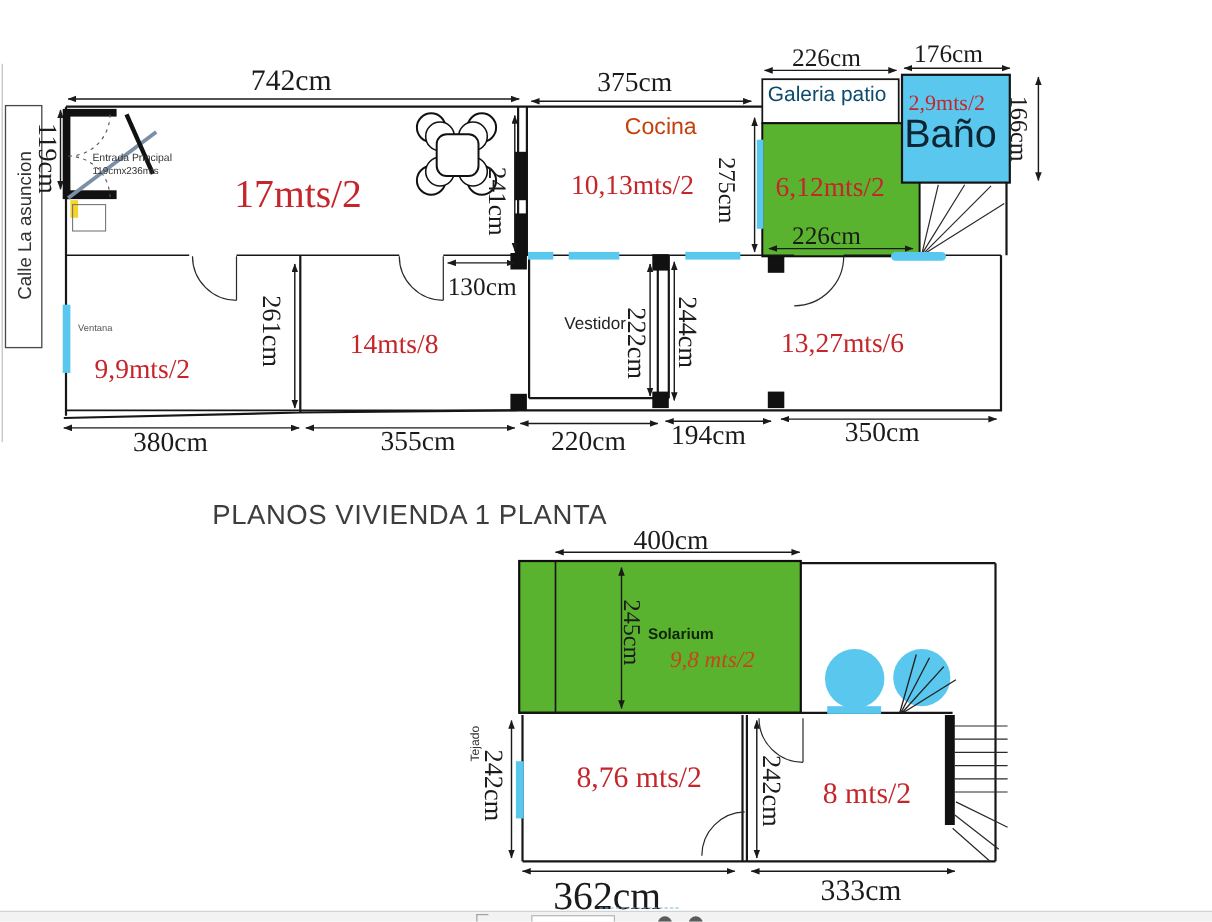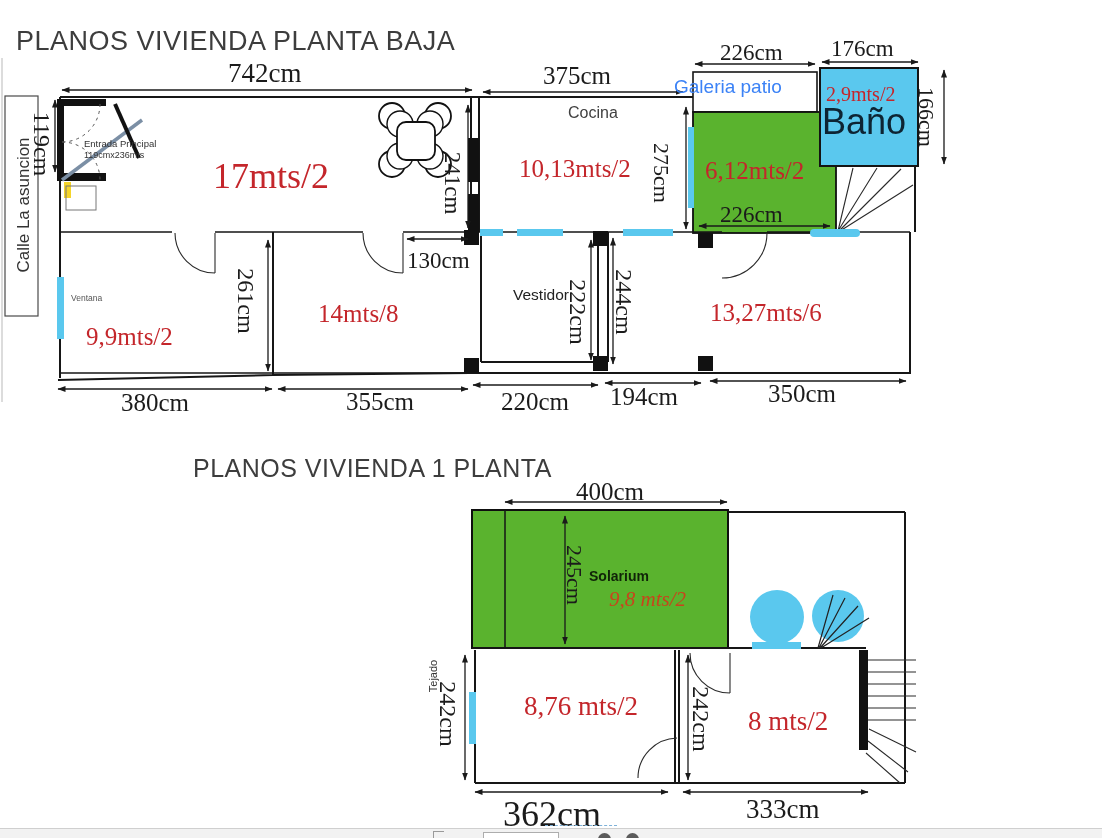--- a/index.html
+++ b/index.html
@@ -158,30 +158,29 @@
       <path class="dim" d="M505,502 H727"></path>
       <path class="dim" d="M565,516 V644"></path>
       <path class="dim" d="M465,655 V780"></path>
       <path class="dim" d="M688,655 V780"></path>
       <path class="dim" d="M475,792 H668"></path>
       <path class="dim" d="M683,792 H868"></path>
     </g>
   </g>
 </svg>
 
-<div class="lbl sans title" style="left:16px;top:28px;font-size:27px">PLANOS VIVIENDA PLANTA BAJA</div>
 <div class="lbl" style="left:228px;top:60px;font-size:27px">742cm</div>
 <div class="lbl" style="left:543px;top:63px;font-size:25px">375cm</div>
 <div class="lbl" style="left:720px;top:41px;font-size:23px">226cm</div>
 <div class="lbl" style="left:831px;top:37px;font-size:23px">176cm</div>
-<div class="lbl sans" style="left:674px;top:77px;font-size:19px;color:#3b82f6">Galeria patio</div>
+<div class="lbl sans" style="left:698px;top:77px;font-size:19px;color:#0c4a6e">Galeria patio</div>
 <div class="lbl red" style="left:826px;top:84px;font-size:20px">2,9mts/2</div>
 <div class="lbl sans" style="left:822px;top:104px;font-size:36px;color:#0d2433">Baño</div>
 <div class="lbl rotc" style="left:926px;top:117px;font-size:22px">166cm</div>
-<div class="lbl sans" style="left:568px;top:105px;font-size:16px;color:#404040">Cocina</div>
+<div class="lbl sans" style="left:568px;top:105px;font-size:21px;color:#c2410c">Cocina</div>
 <div class="lbl red" style="left:519px;top:156px;font-size:25px">10,13mts/2</div>
 <div class="lbl rotc" style="left:661px;top:173px;font-size:22px">275cm</div>
 <div class="lbl red" style="left:705px;top:158px;font-size:25px">6,12mts/2</div>
 <div class="lbl" style="left:720px;top:203px;font-size:23px">226cm</div>
 <div class="lbl red" style="left:213px;top:158px;font-size:36px">17mts/2</div>
 <div class="lbl rotc" style="left:452px;top:183px;font-size:23px">241cm</div>
 <div class="lbl rotc" style="left:42px;top:144px;font-size:24px">119cm</div>
 <div class="lbl sans" style="left:84px;top:139px;font-size:9.5px;color:#333">Entrada Principal</div>
 <div class="lbl sans" style="left:84px;top:151px;font-size:9px;color:#333">119cmx236mts</div>
 <div class="lbl sans rotcc" style="left:23px;top:205px;font-size:17px;color:#333">Calle La asuncion</div>

